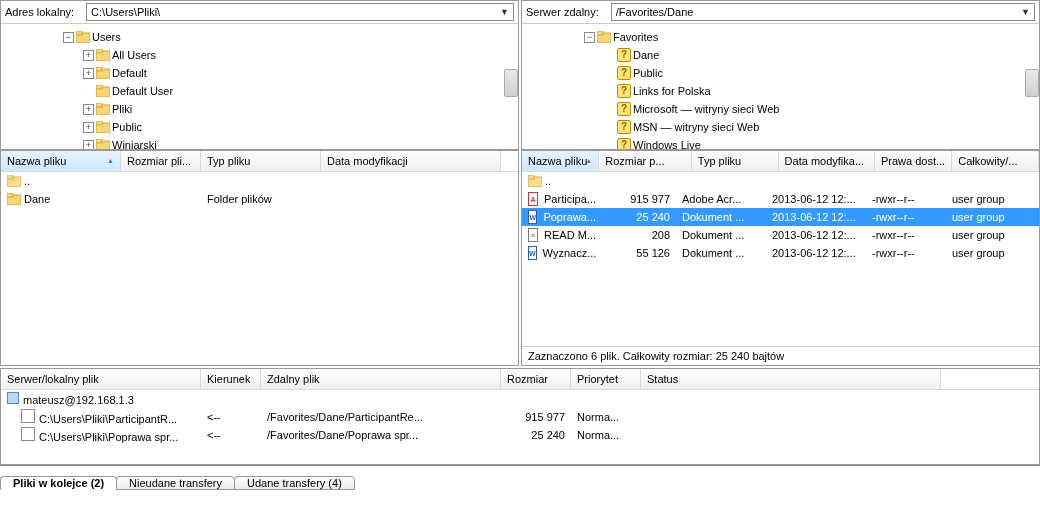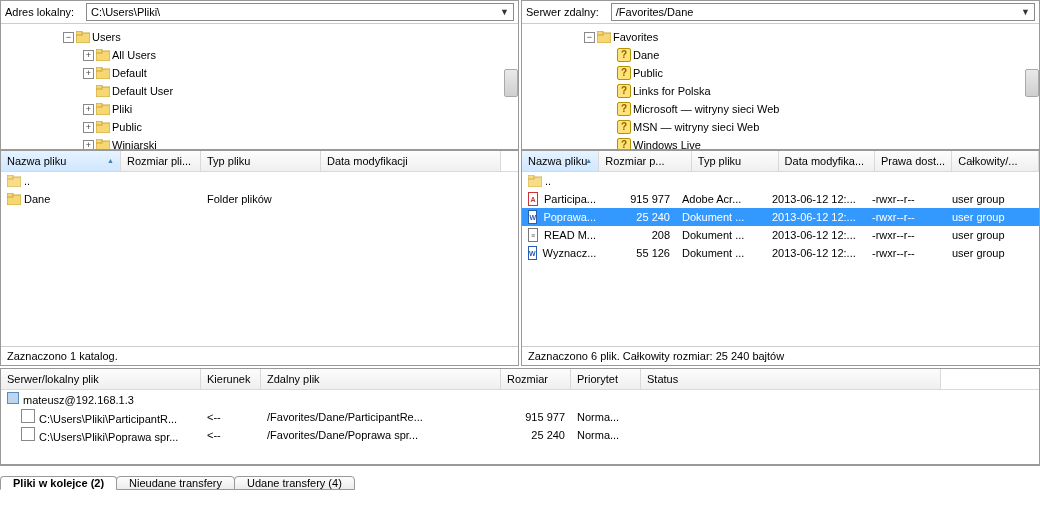--- a/index.html
+++ b/index.html
@@ -232,21 +232,20 @@
                 <rect x="0" y="2" width="14" height="10" fill="#f7d774" stroke="#c7a638"></rect>
                 <rect x="0" y="0" width="6" height="4" fill="#f7d774" stroke="#c7a638"></rect>
               </svg>
             </span>
             <span>Dane</span>
           </div>
           <div class="cell num" style="width:80px"></div>
           <div class="cell" style="width:120px">Folder plików</div>
         </div>
       </div>
-    <div class="status">Zaznaczono 1 katalog.</div>
   </div>
   <div class="file-pane">
     <div class="cols" id="remote-cols">
         <div class="col sorted" style="width:80px">Nazwa pliku</div>
         <div class="col" style="width:96px">Rozmiar p...</div>
         <div class="col" style="width:90px">Typ pliku</div>
         <div class="col" style="width:100px">Data modyfika...</div>
         <div class="col" style="width:80px">Prawa dost...</div>
         <div class="col" style="width:90px">Całkowity/...</div>
       </div>

